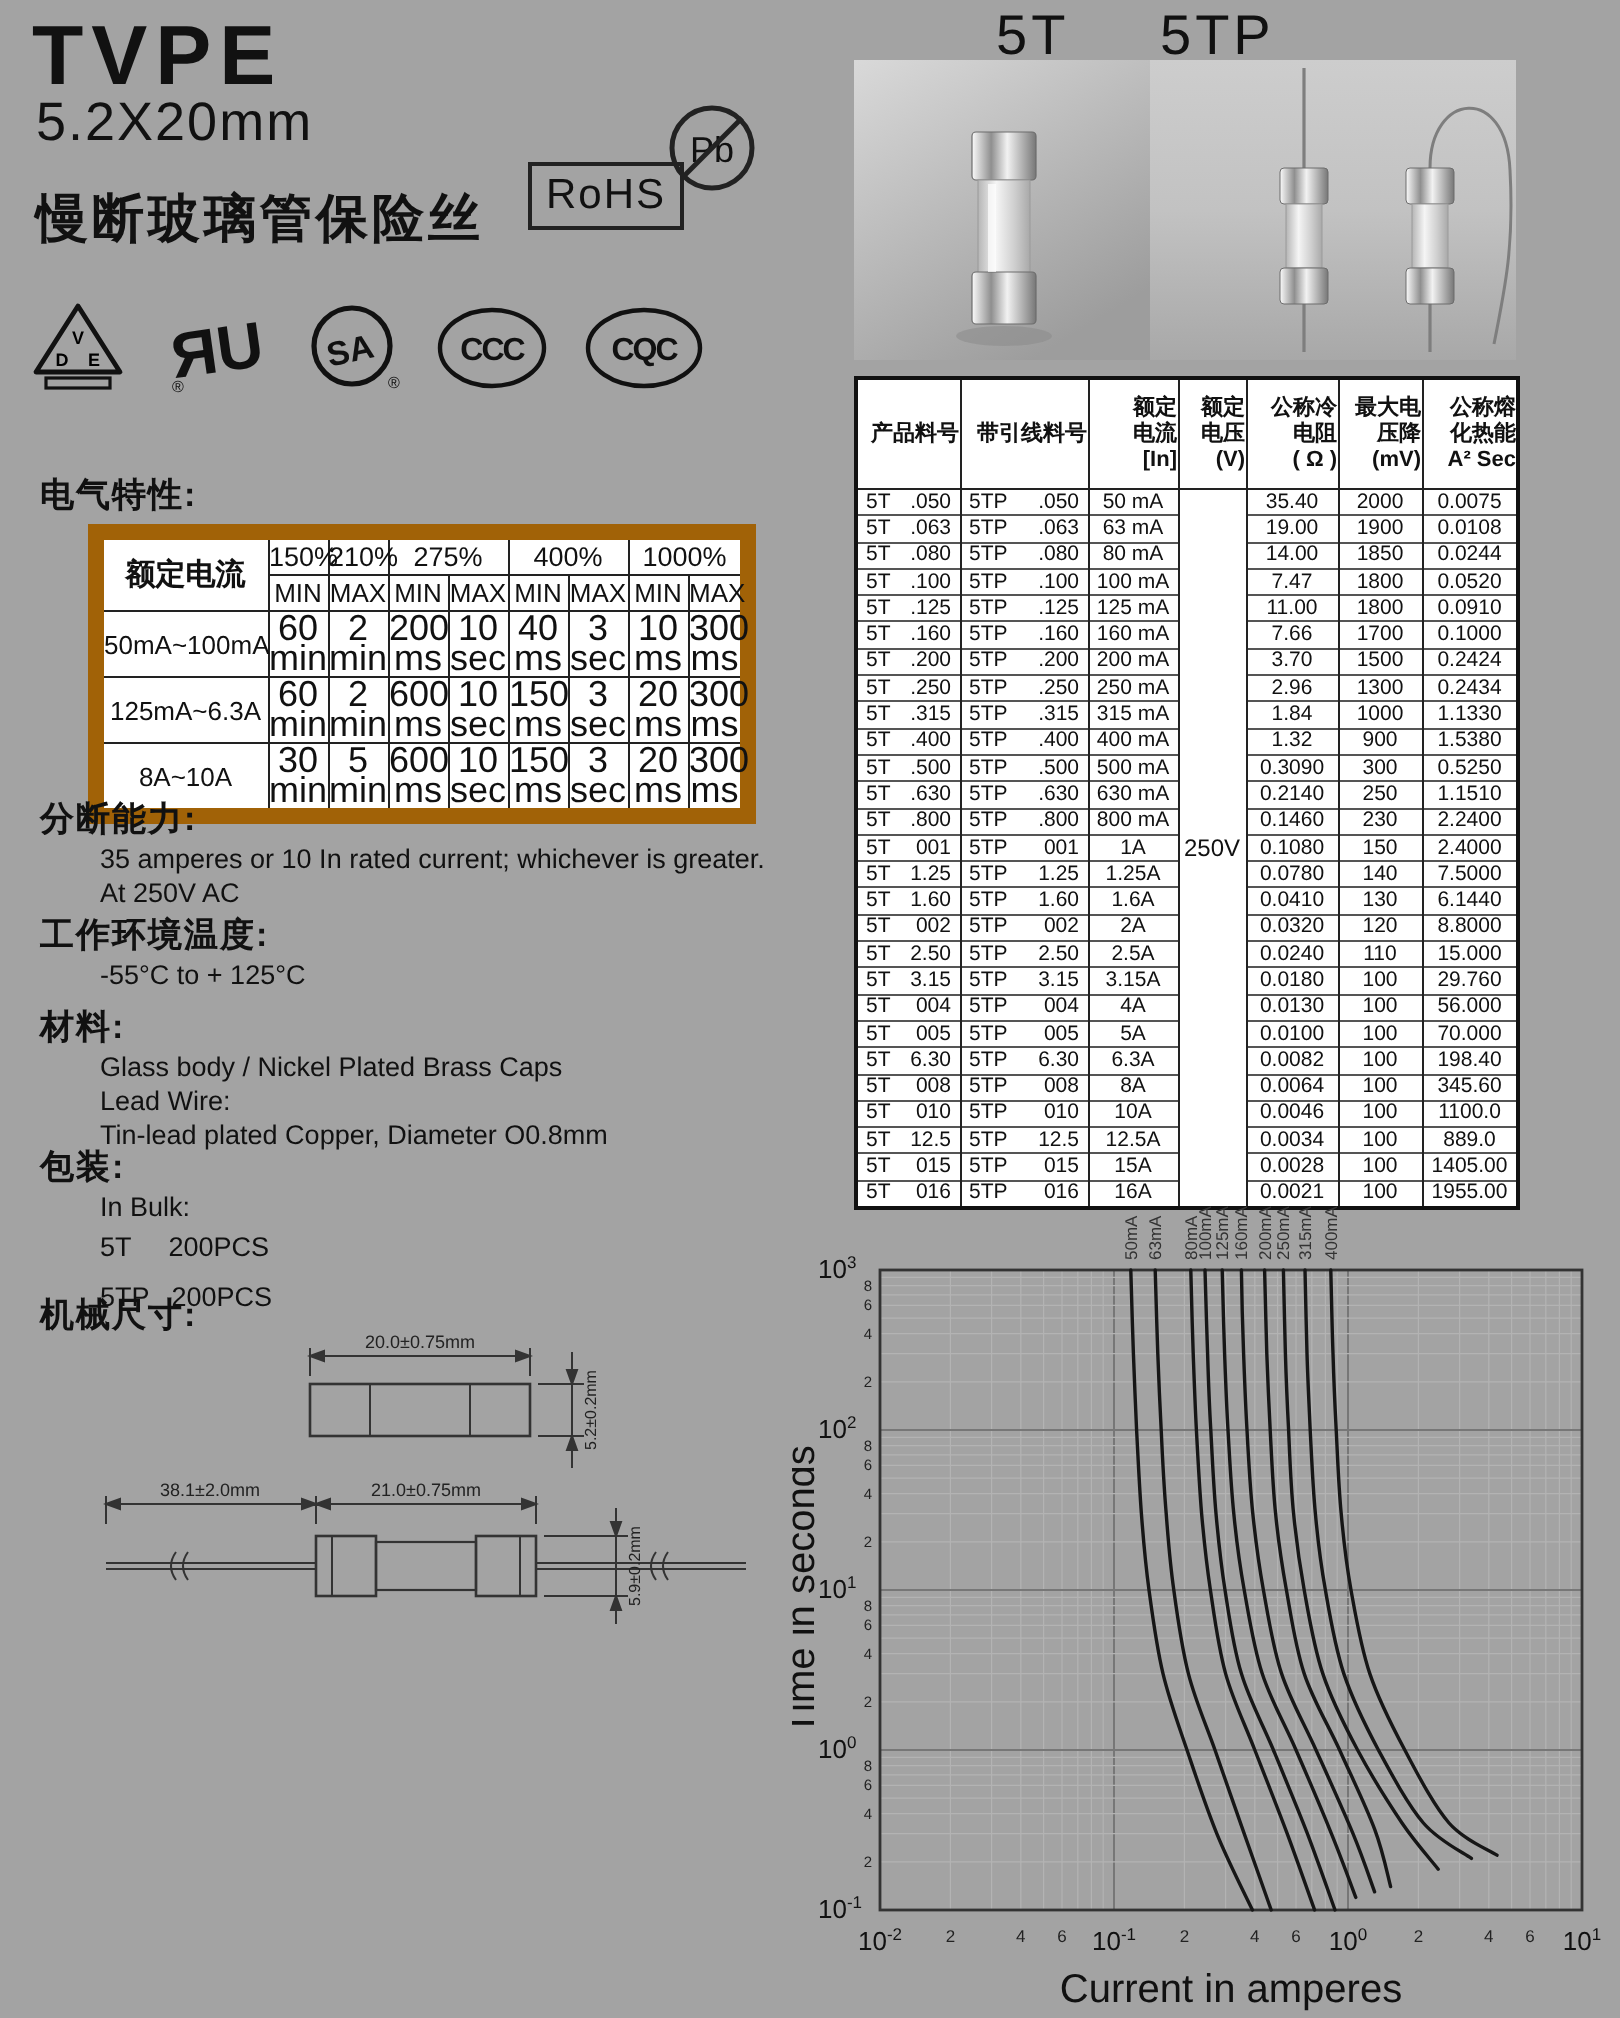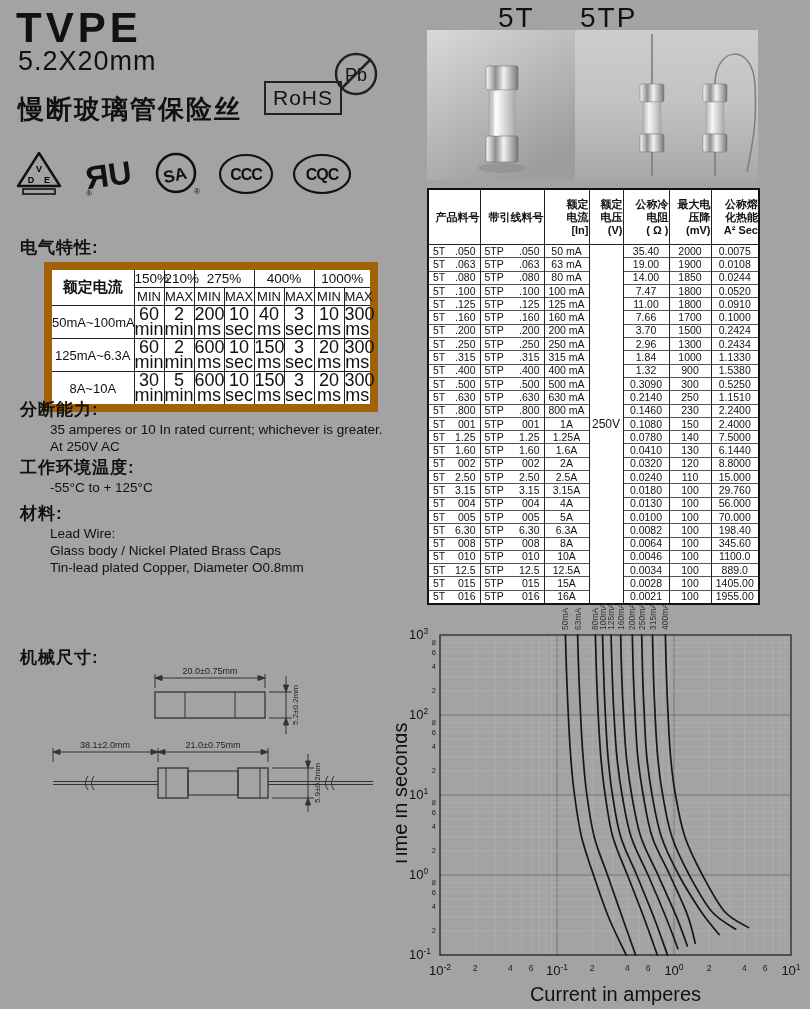--- a/index.html
+++ b/index.html
@@ -219,23 +219,29 @@
     <div class="sechead">分断能力:</div>
     <div class="secline">35 amperes or 10 In rated current; whichever is greater.</div>
     <div class="secline">At 250V AC</div>
   </div>
   <div class="sec" style="top:456px">
     <div class="sechead">工作环境温度:</div>
     <div class="secline">-55°C to + 125°C</div>
   </div>
   <div class="sec" style="top:502px">
     <div class="sechead">材料:</div>
+    <div class="secline">Glass body / Nickel Plated Brass Caps</div>
     <div class="secline">Lead Wire:</div>
-    <div class="secline">Glass body / Nickel Plated Brass Caps</div>
     <div class="secline">Tin-lead plated Copper, Diameter O0.8mm</div>
+  </div>
+  <div class="sec" style="top:572px">
+    <div class="sechead">包装:</div>
+    <div class="secline">In Bulk:</div>
+    <div class="secline" style="margin-top:3px">5T     200PCS</div>
+    <div class="secline" style="margin-top:8px">5TP   200PCS</div>
   </div>
 
   <div class="abs sechead" style="left:20px;top:646px">机械尺寸:</div>
   <svg class="abs mech-svg" width="392" height="180">
     <g stroke="#333" stroke-width="1" fill="none">
       <line x1="127" y1="26" x2="127" y2="12"></line>
         <line x1="237" y1="26" x2="237" y2="12"></line>
       <line x1="127" y1="16" x2="237" y2="16"></line>
       <path d="M127,16 l7,-2.5 v5 Z M237,16 l-7,-2.5 v5 Z" fill="#333"></path>
       <rect x="127" y="30" width="110" height="26" stroke-width="1.3"></rect>

